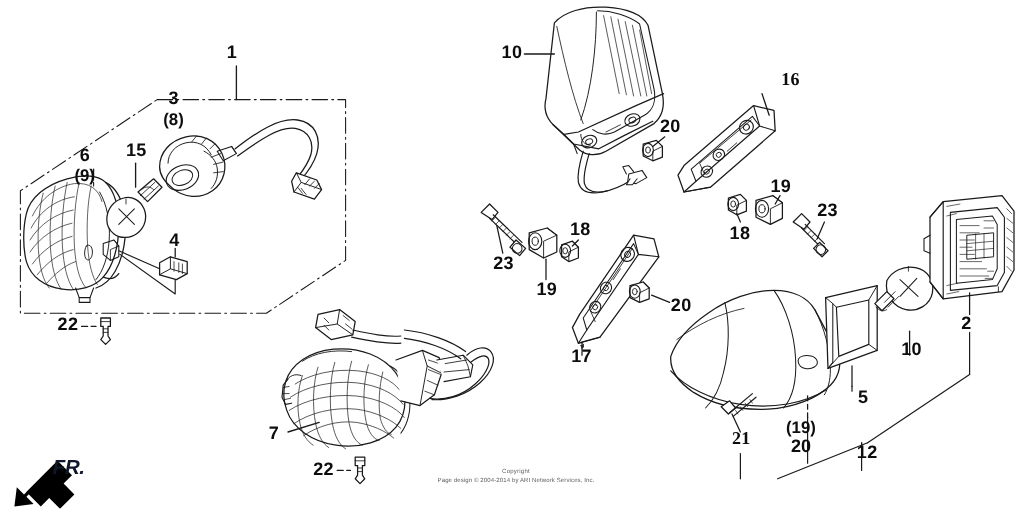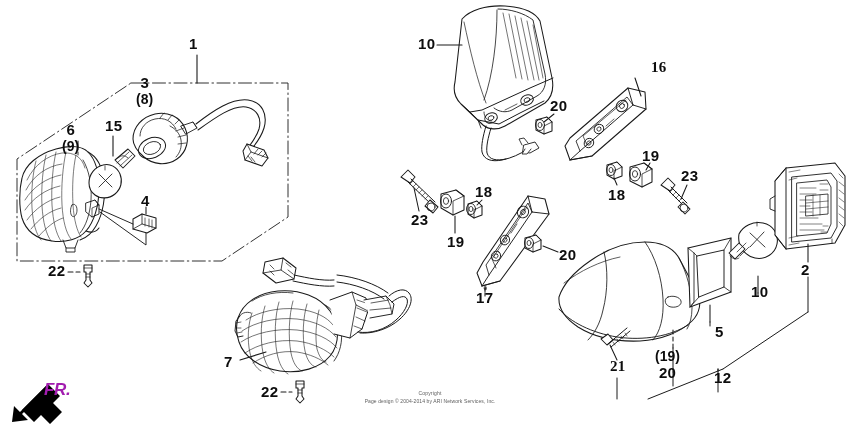--- a/index.html
+++ b/index.html
@@ -55,21 +55,21 @@
     height: 46px;
   }
   #fr-mark .fr-text {
     position: absolute;
     left: 36px;
     top: 2px;
     font-family: "Liberation Sans", sans-serif;
     font-size: 17px;
     font-weight: 700;
     font-style: italic;
-    color: #a21caf;
+    color: #0f172a;
     letter-spacing: -0.3px;
   }
   #copyright {
     position: absolute;
     left: 330px;
     top: 390px;
     width: 200px;
     text-align: center;
     font-family: "Liberation Sans", sans-serif;
     font-size: 5px;

